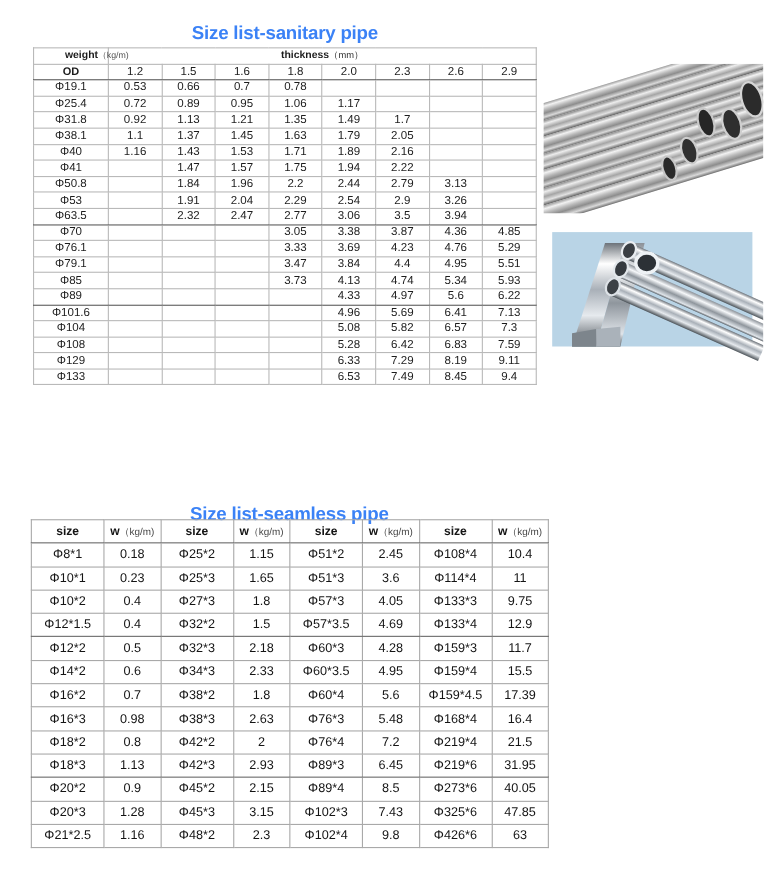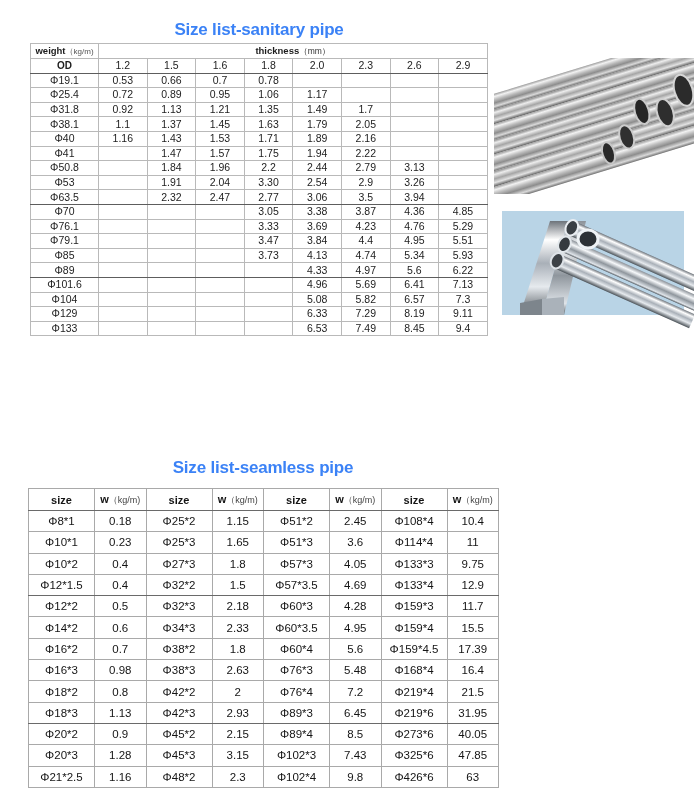--- a/index.html
+++ b/index.html
@@ -57,21 +57,22 @@
     line-height: 13px;
     text-align: center;
     padding: 0;
     font-weight: normal;
     color: #1c1c1c;
     white-space: nowrap;
   }
   #sanitary-table .hdr-weight {
     font-weight: bold;
     font-size: 9.5px;
-    text-align: center;
+    text-align: left;
+    padding-left: 28px;
   }
   #sanitary-table .hdr-weight .unit {
     font-weight: normal;
     font-size: 8px;
     color: #555;
   }
   #sanitary-table .hdr-thickness {
     font-weight: bold;
     font-size: 9.5px;
   }
@@ -96,21 +97,21 @@
     height: 408px;
   }
   #seamless-title {
     position: absolute;
     left: 28px; top: 58px;
     width: 470px;
   }
   #seamless-table {
     position: absolute;
     left: 28px;
-    top: 88px;
+    top: 72px;
     width: 470px;
     font-size: 11.5px;
   }
   #seamless-table th,
   #seamless-table td {
     border: 1px solid #a9a9a9;
     height: 21.3px;
     line-height: 20px;
     text-align: center;
     padding: 0;
@@ -264,21 +265,21 @@
           <td>2.44</td>
           <td>2.79</td>
           <td>3.13</td>
           <td></td>
         </tr>
         <tr>
           <td>Φ53</td>
           <td></td>
           <td>1.91</td>
           <td>2.04</td>
-          <td>3.30</td>
+          <td>2.29</td>
           <td>2.54</td>
           <td>2.9</td>
           <td>3.26</td>
           <td></td>
         </tr>
         <tr class="thick-bottom">
           <td>Φ63.5</td>
           <td></td>
           <td>2.32</td>
           <td>2.47</td>
@@ -357,20 +358,31 @@
         <tr>
           <td>Φ104</td>
           <td></td>
           <td></td>
           <td></td>
           <td></td>
           <td>5.08</td>
           <td>5.82</td>
           <td>6.57</td>
           <td>7.3</td>
+        </tr>
+        <tr>
+          <td>Φ108</td>
+          <td></td>
+          <td></td>
+          <td></td>
+          <td></td>
+          <td>5.28</td>
+          <td>6.42</td>
+          <td>6.83</td>
+          <td>7.59</td>
         </tr>
         <tr>
           <td>Φ129</td>
           <td></td>
           <td></td>
           <td></td>
           <td></td>
           <td>6.33</td>
           <td>7.29</td>
           <td>8.19</td>

